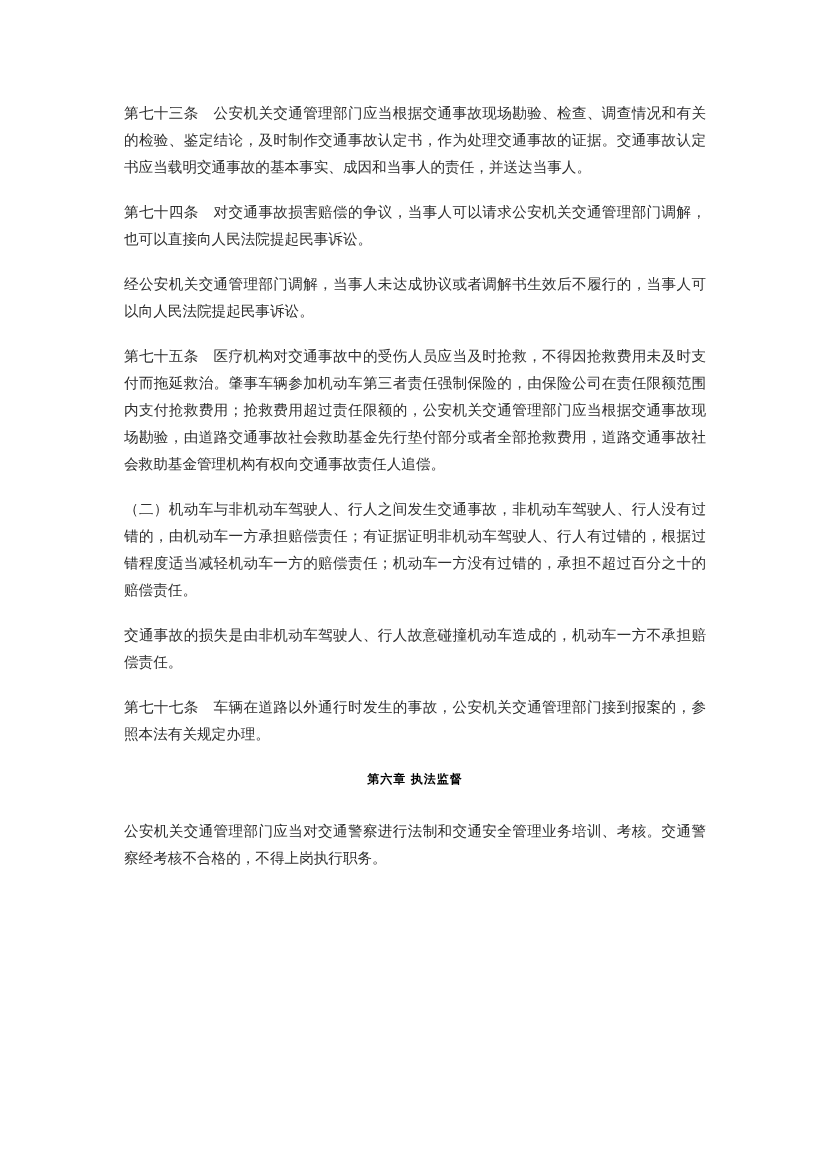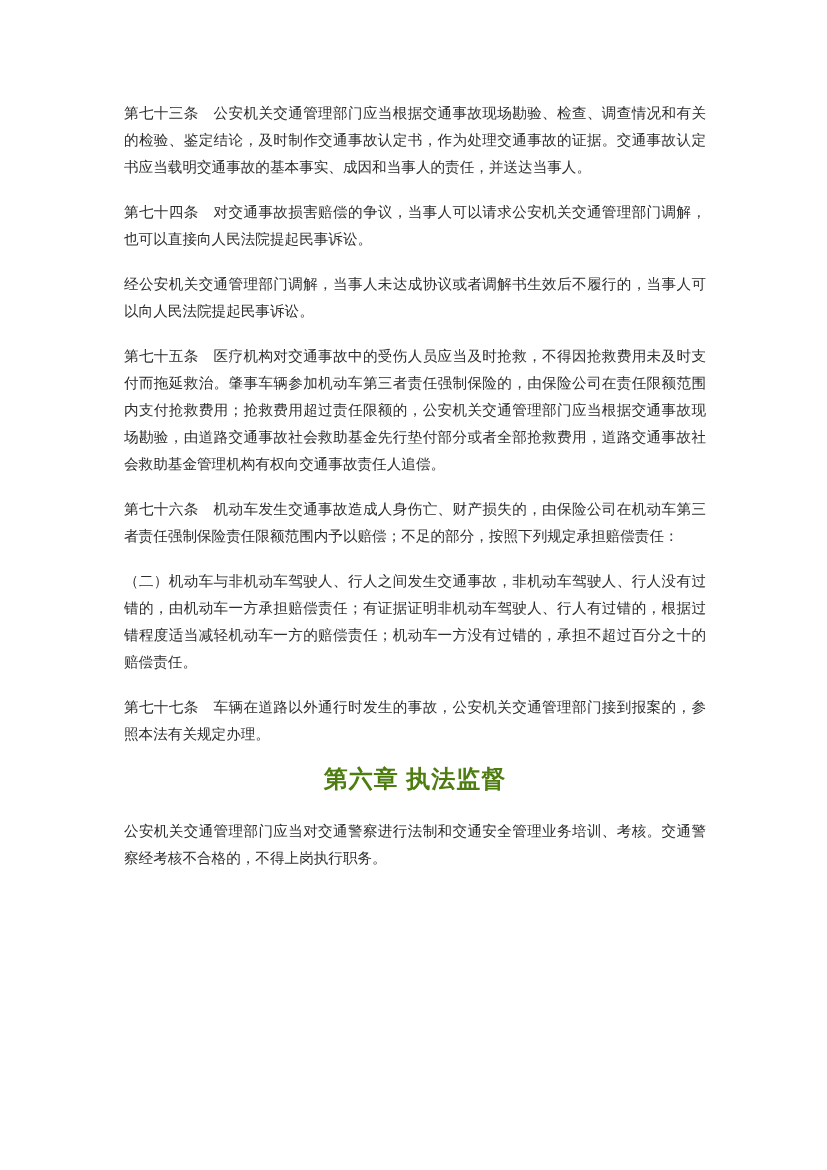--- a/index.html
+++ b/index.html
@@ -21,35 +21,35 @@
     color: #2e2e2e;
     text-align: justify;
     overflow: hidden;
   }
   .para {
     margin: 0 0 18px 0;
     word-break: break-word;
   }
   .chapter-heading {
     font-family: "Liberation Sans", "DejaVu Sans", sans-serif;
-    font-size: 24px;
+    font-size: 12px;
     font-weight: bold;
     line-height: 26px;
     text-align: center;
-    color: #4d7c0f;
+    color: #000000;
     margin: 4px 0 26px 0;
     letter-spacing: 1px;
   }
 </style>
 </head>
 <body>
 
 <div class="page">
   <p class="para">第七十三条　公安机关交通管理部门应当根据交通事故现场勘验、检查、调查情况和有关的检验、鉴定结论，及时制作交通事故认定书，作为处理交通事故的证据。交通事故认定书应当载明交通事故的基本事实、成因和当事人的责任，并送达当事人。</p>
   <p class="para">第七十四条　对交通事故损害赔偿的争议，当事人可以请求公安机关交通管理部门调解，也可以直接向人民法院提起民事诉讼。</p>
   <p class="para">经公安机关交通管理部门调解，当事人未达成协议或者调解书生效后不履行的，当事人可以向人民法院提起民事诉讼。</p>
   <p class="para">第七十五条　医疗机构对交通事故中的受伤人员应当及时抢救，不得因抢救费用未及时支付而拖延救治。肇事车辆参加机动车第三者责任强制保险的，由保险公司在责任限额范围内支付抢救费用；抢救费用超过责任限额的，公安机关交通管理部门应当根据交通事故现场勘验，由道路交通事故社会救助基金先行垫付部分或者全部抢救费用，道路交通事故社会救助基金管理机构有权向交通事故责任人追偿。</p>
-  <p class="para">第七十六条　机动车发生交通事故造成人身伤亡、财产损失的，由保险公司在机动车第三者责任强制保险责任限额范围内予以赔偿；不足的部分，按照下列规定承担赔偿责任：</p>
   <p class="para">（二）机动车与非机动车驾驶人、行人之间发生交通事故，非机动车驾驶人、行人没有过错的，由机动车一方承担赔偿责任；有证据证明非机动车驾驶人、行人有过错的，根据过错程度适当减轻机动车一方的赔偿责任；机动车一方没有过错的，承担不超过百分之十的赔偿责任。</p>
+  <p class="para">交通事故的损失是由非机动车驾驶人、行人故意碰撞机动车造成的，机动车一方不承担赔偿责任。</p>
   <p class="para">第七十七条　车辆在道路以外通行时发生的事故，公安机关交通管理部门接到报案的，参照本法有关规定办理。</p>
   <h2 class="chapter-heading">第六章 执法监督</h2>
   <p class="para">公安机关交通管理部门应当对交通警察进行法制和交通安全管理业务培训、考核。交通警察经考核不合格的，不得上岗执行职务。</p>
 </div>
 
 </body></html>

